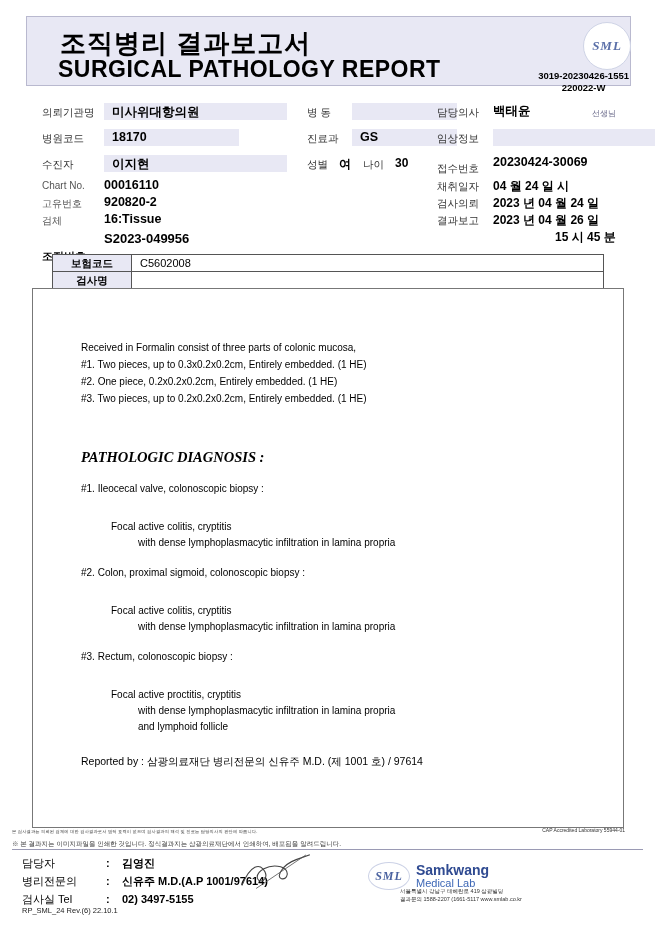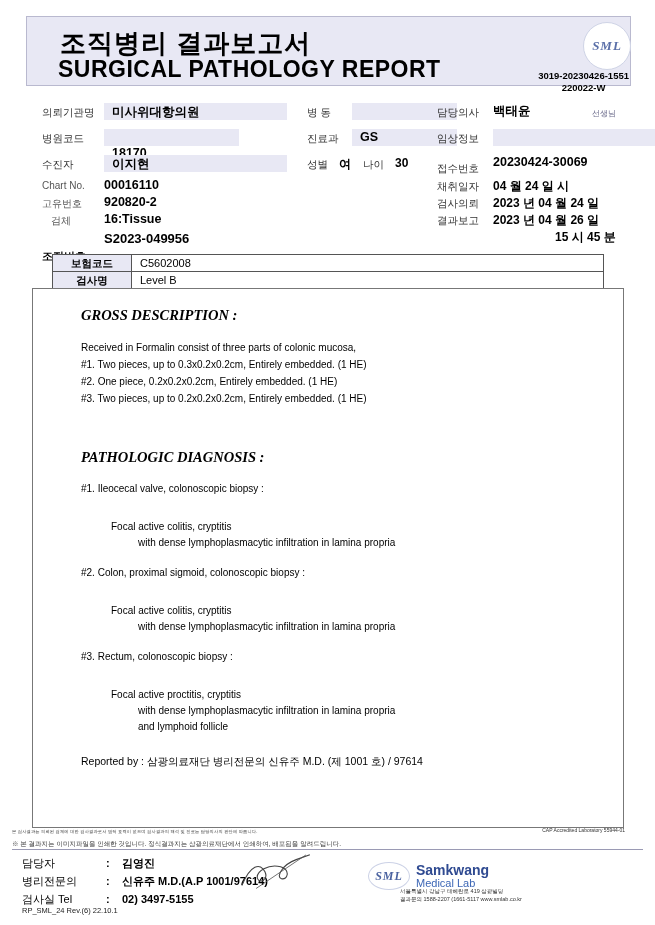--- a/index.html
+++ b/index.html
@@ -311,37 +311,37 @@
 
     <div class="col1">
       <div class="f-wrap" style="height:26px;">
         <div class="lab" style="position:absolute;left:0;top:6px;">의뢰기관명</div>
         <div class="f-bg" style="left:62px;top:3px;width:183px;height:17px;"></div>
         <div class="val" style="position:absolute;left:70px;top:4px;">미사위대항의원</div>
       </div>
       <div class="f-wrap" style="height:26px;">
         <div class="lab" style="position:absolute;left:0;top:6px;">병원코드</div>
         <div class="f-bg" style="left:62px;top:3px;width:135px;height:17px;"></div>
-        <div class="val" style="position:absolute;left:70px;top:20px;text-align:center;">18170</div>
+        <div class="val" style="position:absolute;left:70px;top:4px;text-align:center;">18170</div>
       </div>
       <div class="f-wrap" style="height:26px;">
         <div class="lab" style="position:absolute;left:0;top:6px;">수진자</div>
         <div class="f-bg" style="left:62px;top:3px;width:183px;height:17px;"></div>
         <div class="val" style="position:absolute;left:70px;top:4px;">이지현</div>
       </div>
       <div class="f-wrap" style="height:17px;">
         <div class="lab" style="position:absolute;left:0;top:2px;font-size:10px;color:#555;">Chart No.</div>
         <div class="val" style="position:absolute;left:62px;top:0px;">00016110</div>
       </div>
       <div class="f-wrap" style="height:17px;">
         <div class="lab" style="position:absolute;left:0;top:2px;font-size:10px;color:#555;">고유번호</div>
         <div class="val" style="position:absolute;left:62px;top:0px;">920820-2</div>
       </div>
       <div class="f-wrap" style="height:19px;">
-        <div class="lab" style="position:absolute;left:9px;top:2px;font-size:10px;color:#555;">검체</div>
+        <div class="lab" style="position:absolute;left:0;top:2px;font-size:10px;color:#555;">검체</div>
         <div class="val" style="position:absolute;left:62px;top:0px;">16:Tissue</div>
       </div>
       <div class="f-wrap" style="height:20px;">
         <div class="lab-b" style="position:absolute;left:0;top:18px;font-size:11px;">조직번호:</div>
         <div class="val" style="position:absolute;left:62px;top:0px;font-size:13px;">S2023-049956</div>
       </div>
     </div>
 
     <div class="col2">
       <div class="f-wrap" style="height:26px;">
@@ -395,27 +395,25 @@
     </div>
   </div>
 
   <div class="codetable">
     <div class="r">
       <div class="c-l">보험코드</div>
       <div class="c-r">C5602008</div>
     </div>
     <div class="r">
       <div class="c-l">검사명</div>
-      <div class="c-r">Level B</div>
     </div>
   </div>
 
   <div class="bodybox">
 
-    <div class="sec-head" style="left:48px; top:18px;">GROSS DESCRIPTION :</div>
     <div class="txt-line" style="left:48px; top:53px;">Received in Formalin consist of three parts of colonic mucosa,</div>
     <div class="txt-line" style="left:48px; top:70px;">#1. Two pieces, up to 0.3x0.2x0.2cm, Entirely embedded. (1 HE)</div>
     <div class="txt-line" style="left:48px; top:87px;">#2. One piece, 0.2x0.2x0.2cm, Entirely embedded. (1 HE)</div>
     <div class="txt-line" style="left:48px; top:104px;">#3. Two pieces, up to 0.2x0.2x0.2cm, Entirely embedded. (1 HE)</div>
 
     <div class="sec-head" style="left:48px; top:160px;">PATHOLOGIC DIAGNOSIS :</div>
 
     <div class="txt-line" style="left:48px; top:194px;">#1. Ileocecal valve, colonoscopic biopsy :</div>
     <div class="txt-line" style="left:78px; top:232px;">Focal active colitis, cryptitis</div>
     <div class="txt-line" style="left:105px; top:248px;">with dense lymphoplasmacytic infiltration in lamina propria</div>

